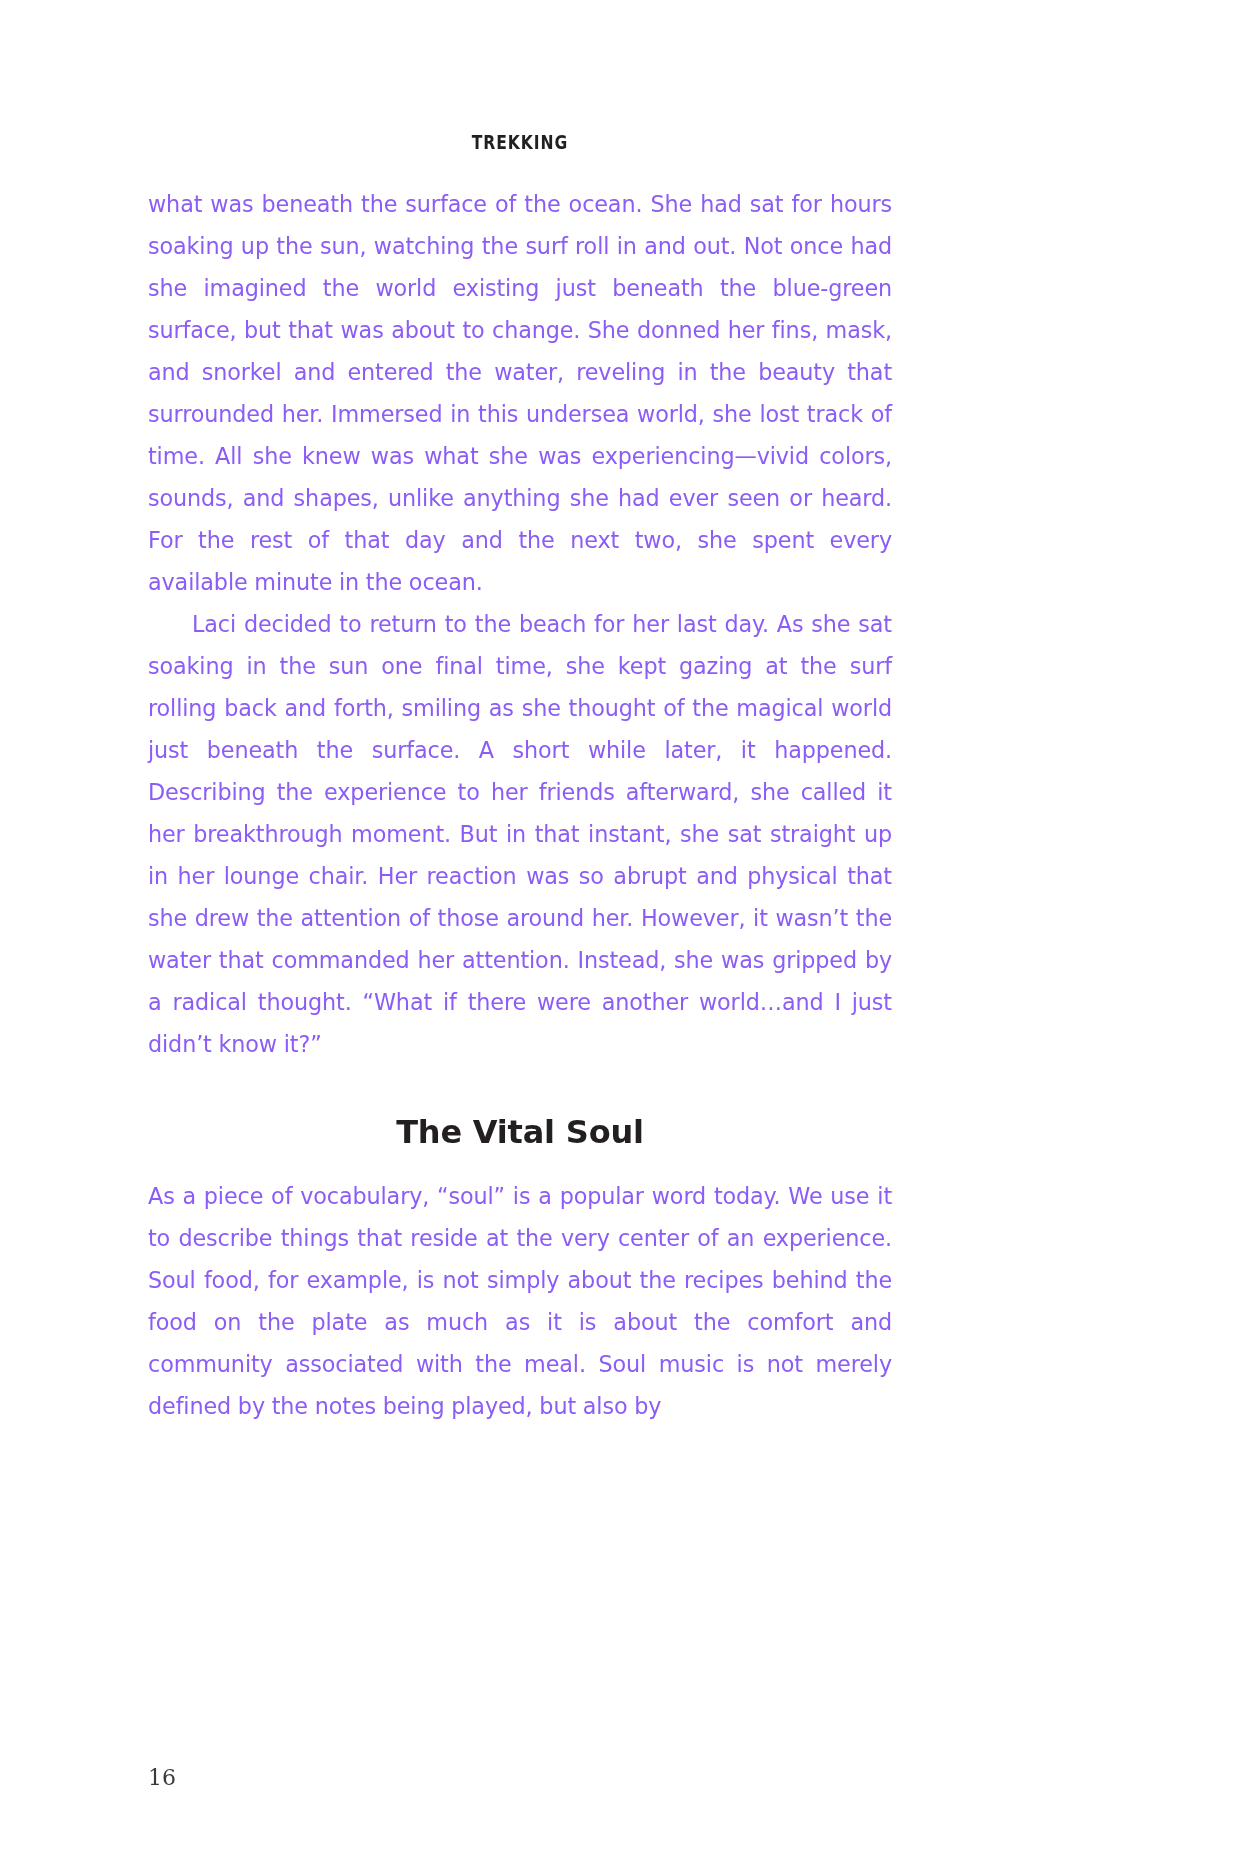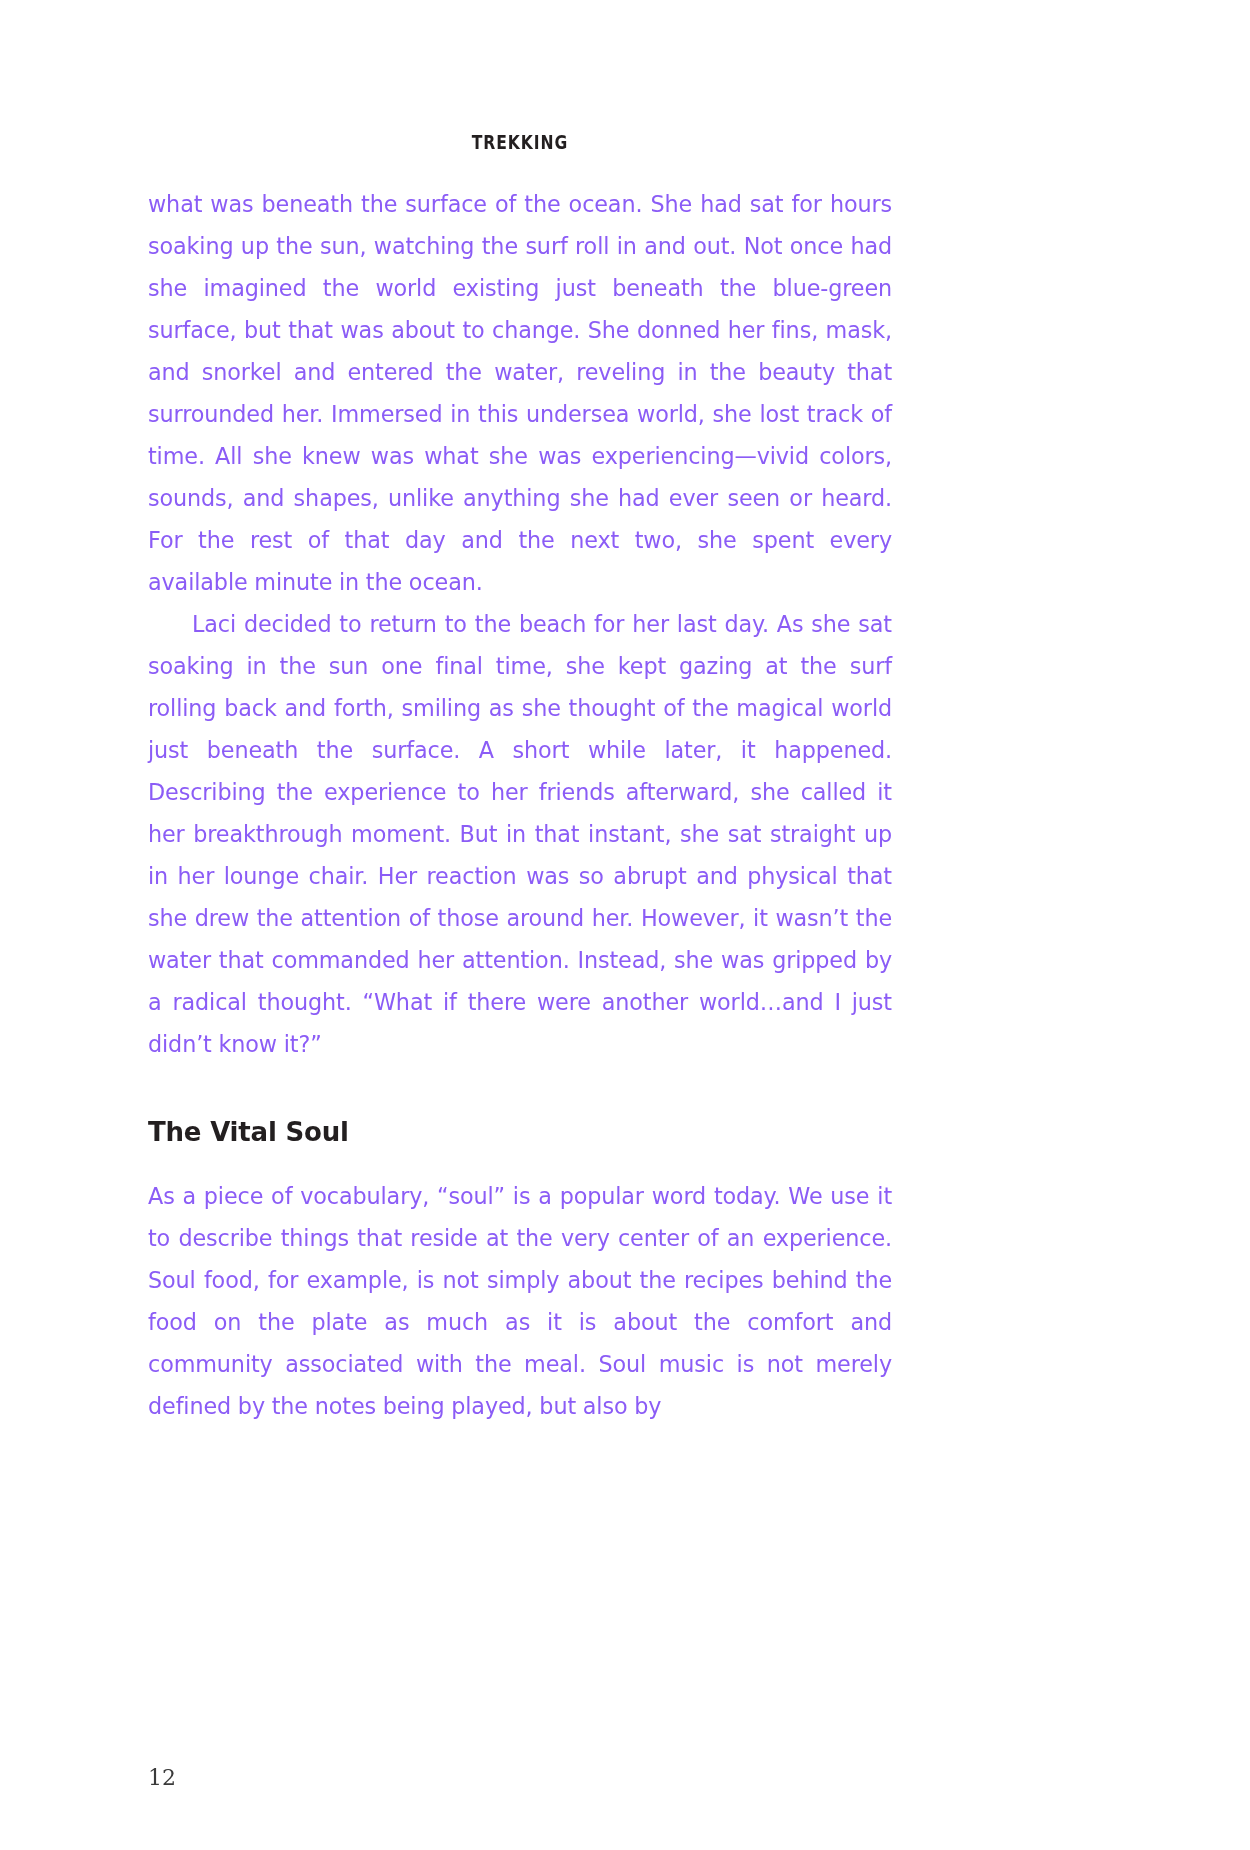--- a/index.html
+++ b/index.html
@@ -74,25 +74,25 @@
     margin-top: 19px;
   }
 
   
   h2.section-heading {
     margin: 0;
     padding-top: 46px;
     padding-bottom: 22px;
     font-family: "DejaVu Sans", sans-serif;
     font-weight: 700;
-    font-size: 26px;
+    font-size: 32px;
     line-height: 42px;
     color: #231f20;
     letter-spacing: -0.2px;
-    text-align: left;
+    text-align: center;
   }
 
   
   .folio {
     position: absolute;
     left: 148px;
     top: 1722px;
     font-family: "DejaVu Serif", serif;
     font-size: 22px;
     line-height: 1;
@@ -111,15 +111,15 @@
     <p class="body-text">what was beneath the surface of the ocean. She had sat for hours soaking up the sun, watching the surf roll in and out. Not once had she imagined the world existing just beneath the blue-green surface, but that was about to change. She donned her fins, mask, and snorkel and entered the water, reveling in the beauty that surrounded her. Immersed in this undersea world, she lost track of time. All she knew was what she was experiencing—vivid colors, sounds, and shapes, unlike anything she had ever seen or heard. For the rest of that day and the next two, she spent every available minute in the ocean.</p>
 
     <p class="body-text indent gap-before">Laci decided to return to the beach for her last day. As she sat soaking in the sun one final time, she kept gazing at the surf rolling back and forth, smiling as she thought of the magical world just beneath the surface. A short while later, it happened. Describing the experience to her friends afterward, she called it her breakthrough moment. But in that instant, she sat straight up in her lounge chair. Her reaction was so abrupt and physical that she drew the attention of those around her. However, it wasn’t the water that commanded her attention. Instead, she was gripped by a radical thought. “What if there were another world…and I just didn’t know it?”</p>
 
     <h2 class="section-heading">The Vital Soul</h2>
 
     <p class="body-text">As a piece of vocabulary, “soul” is a popular word today. We use it to describe things that reside at the very center of an experience. Soul food, for example, is not simply about the recipes behind the food on the plate as much as it is about the comfort and community associated with the meal. Soul music is not merely defined by the notes being played, but also by</p>
 
   </div>
 
-  <div class="folio">12</div>
+  <div class="folio">16</div>
 
 </div>
 
 </body></html>

